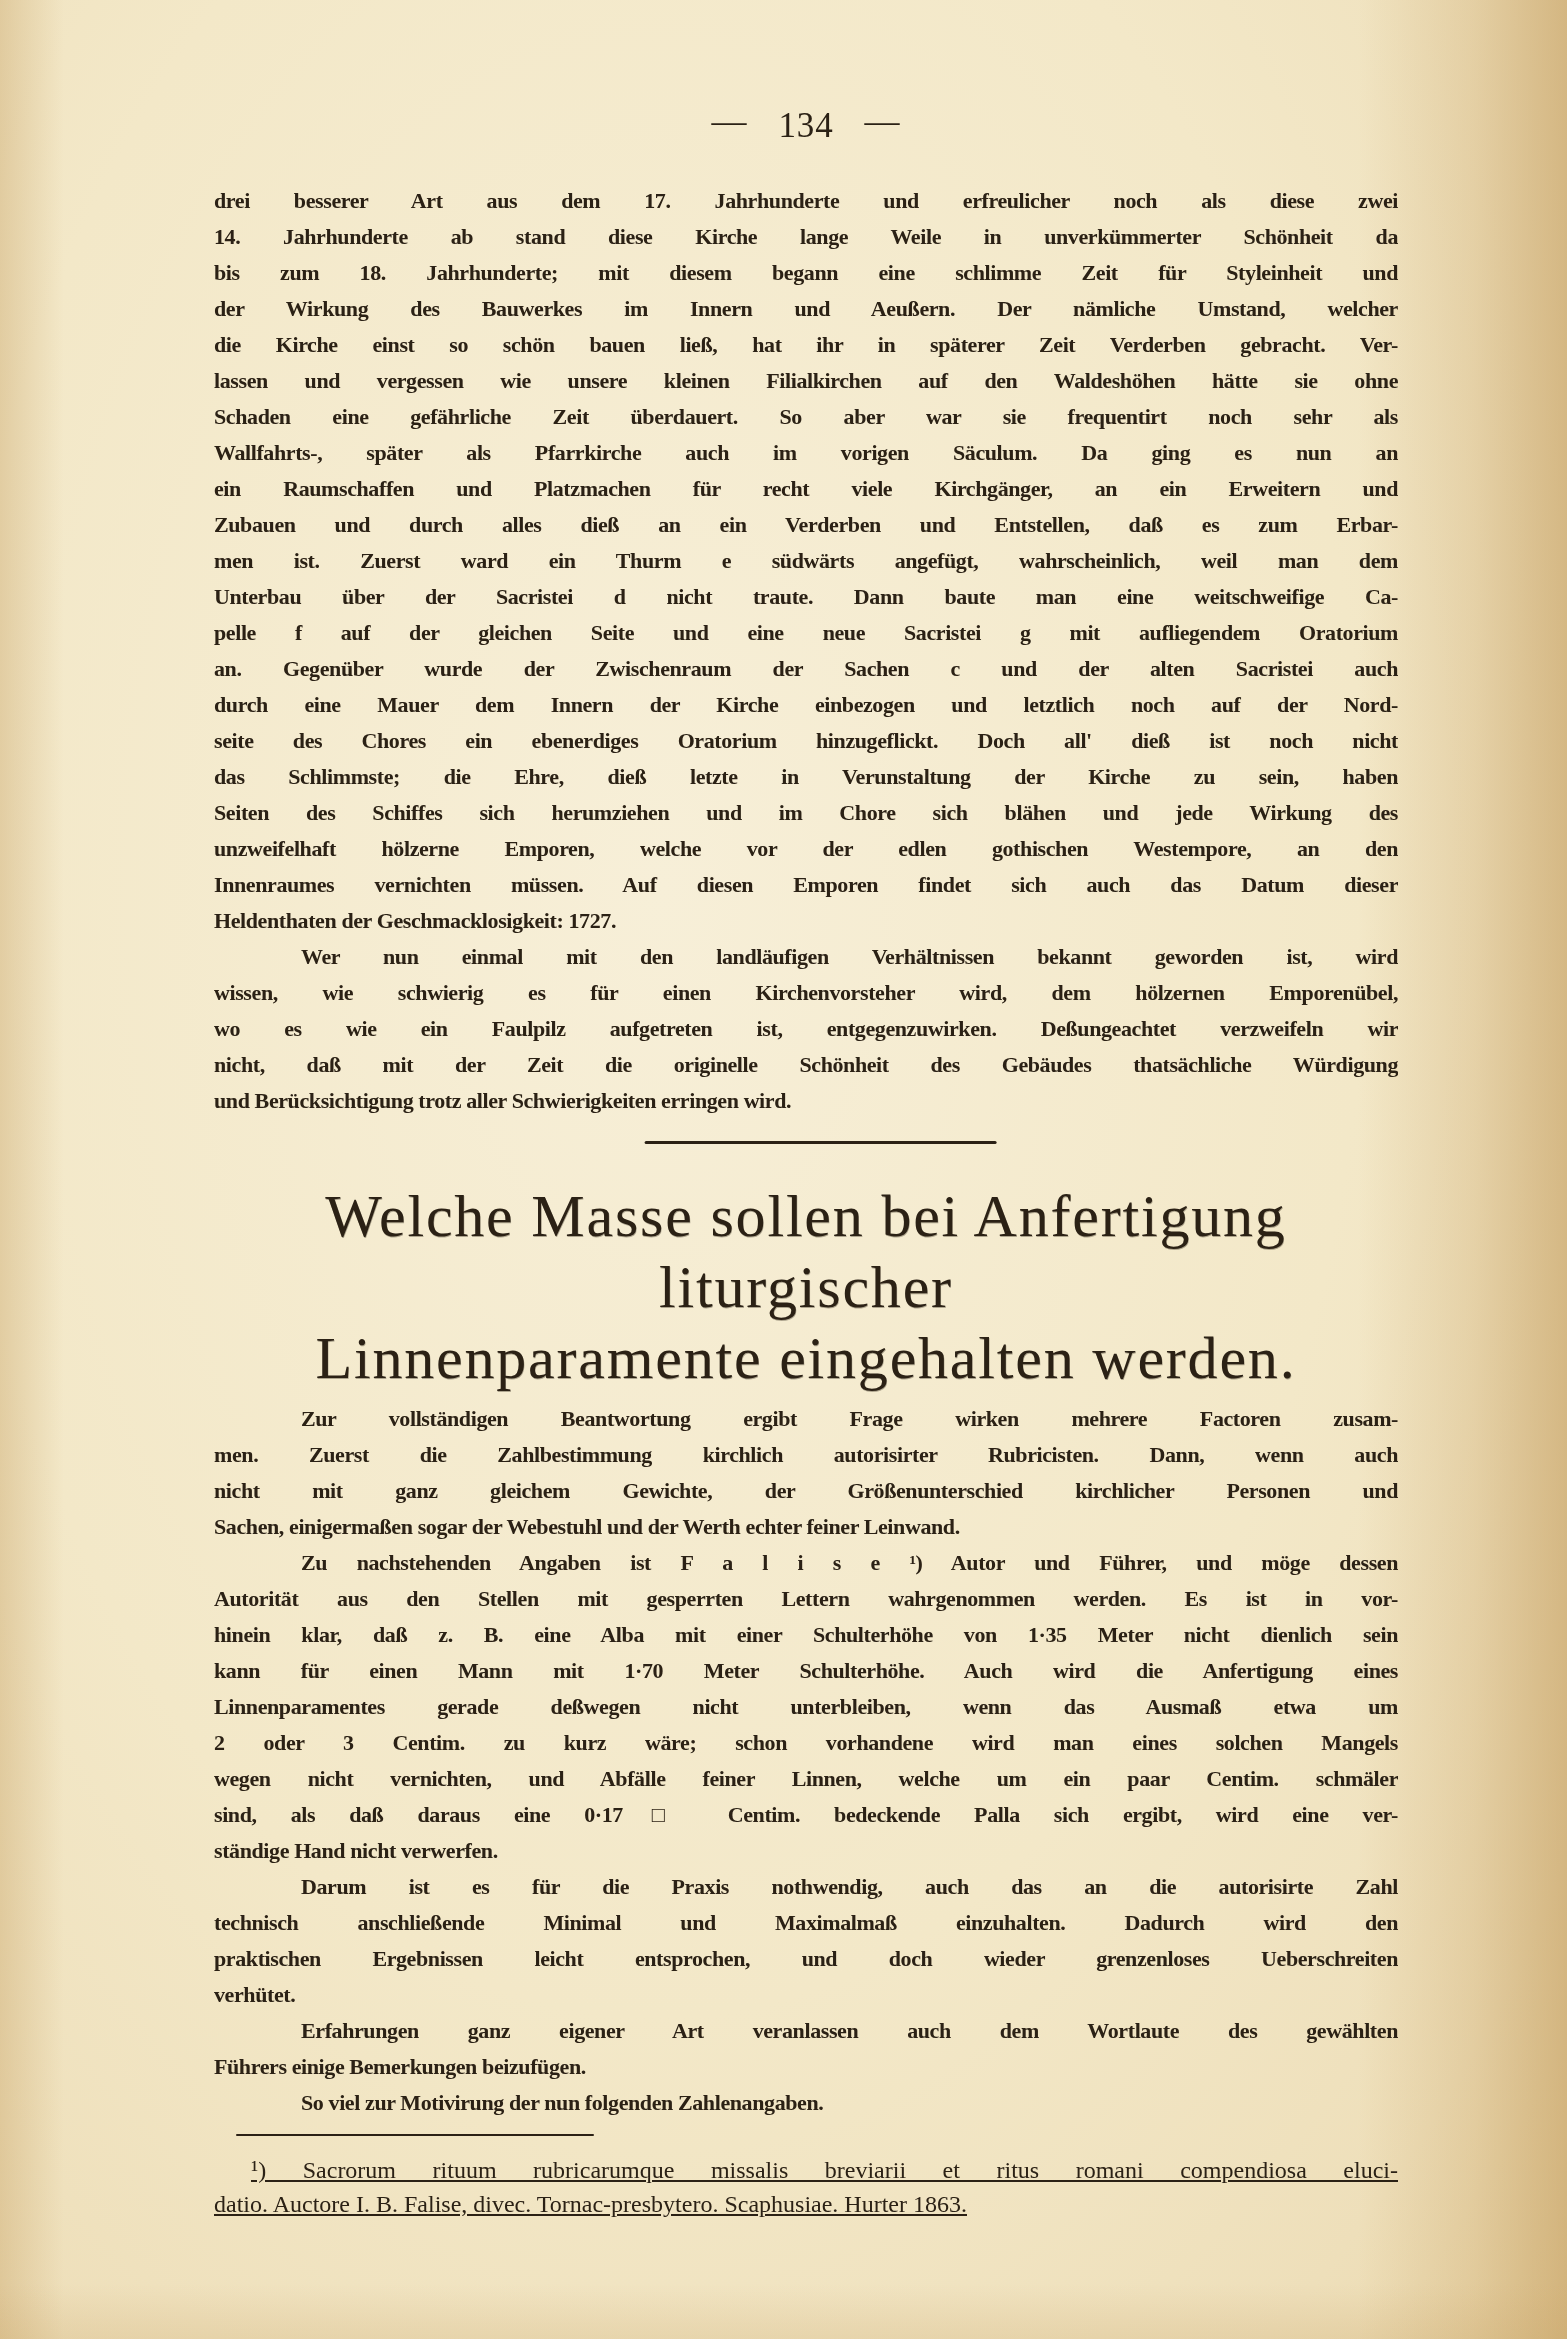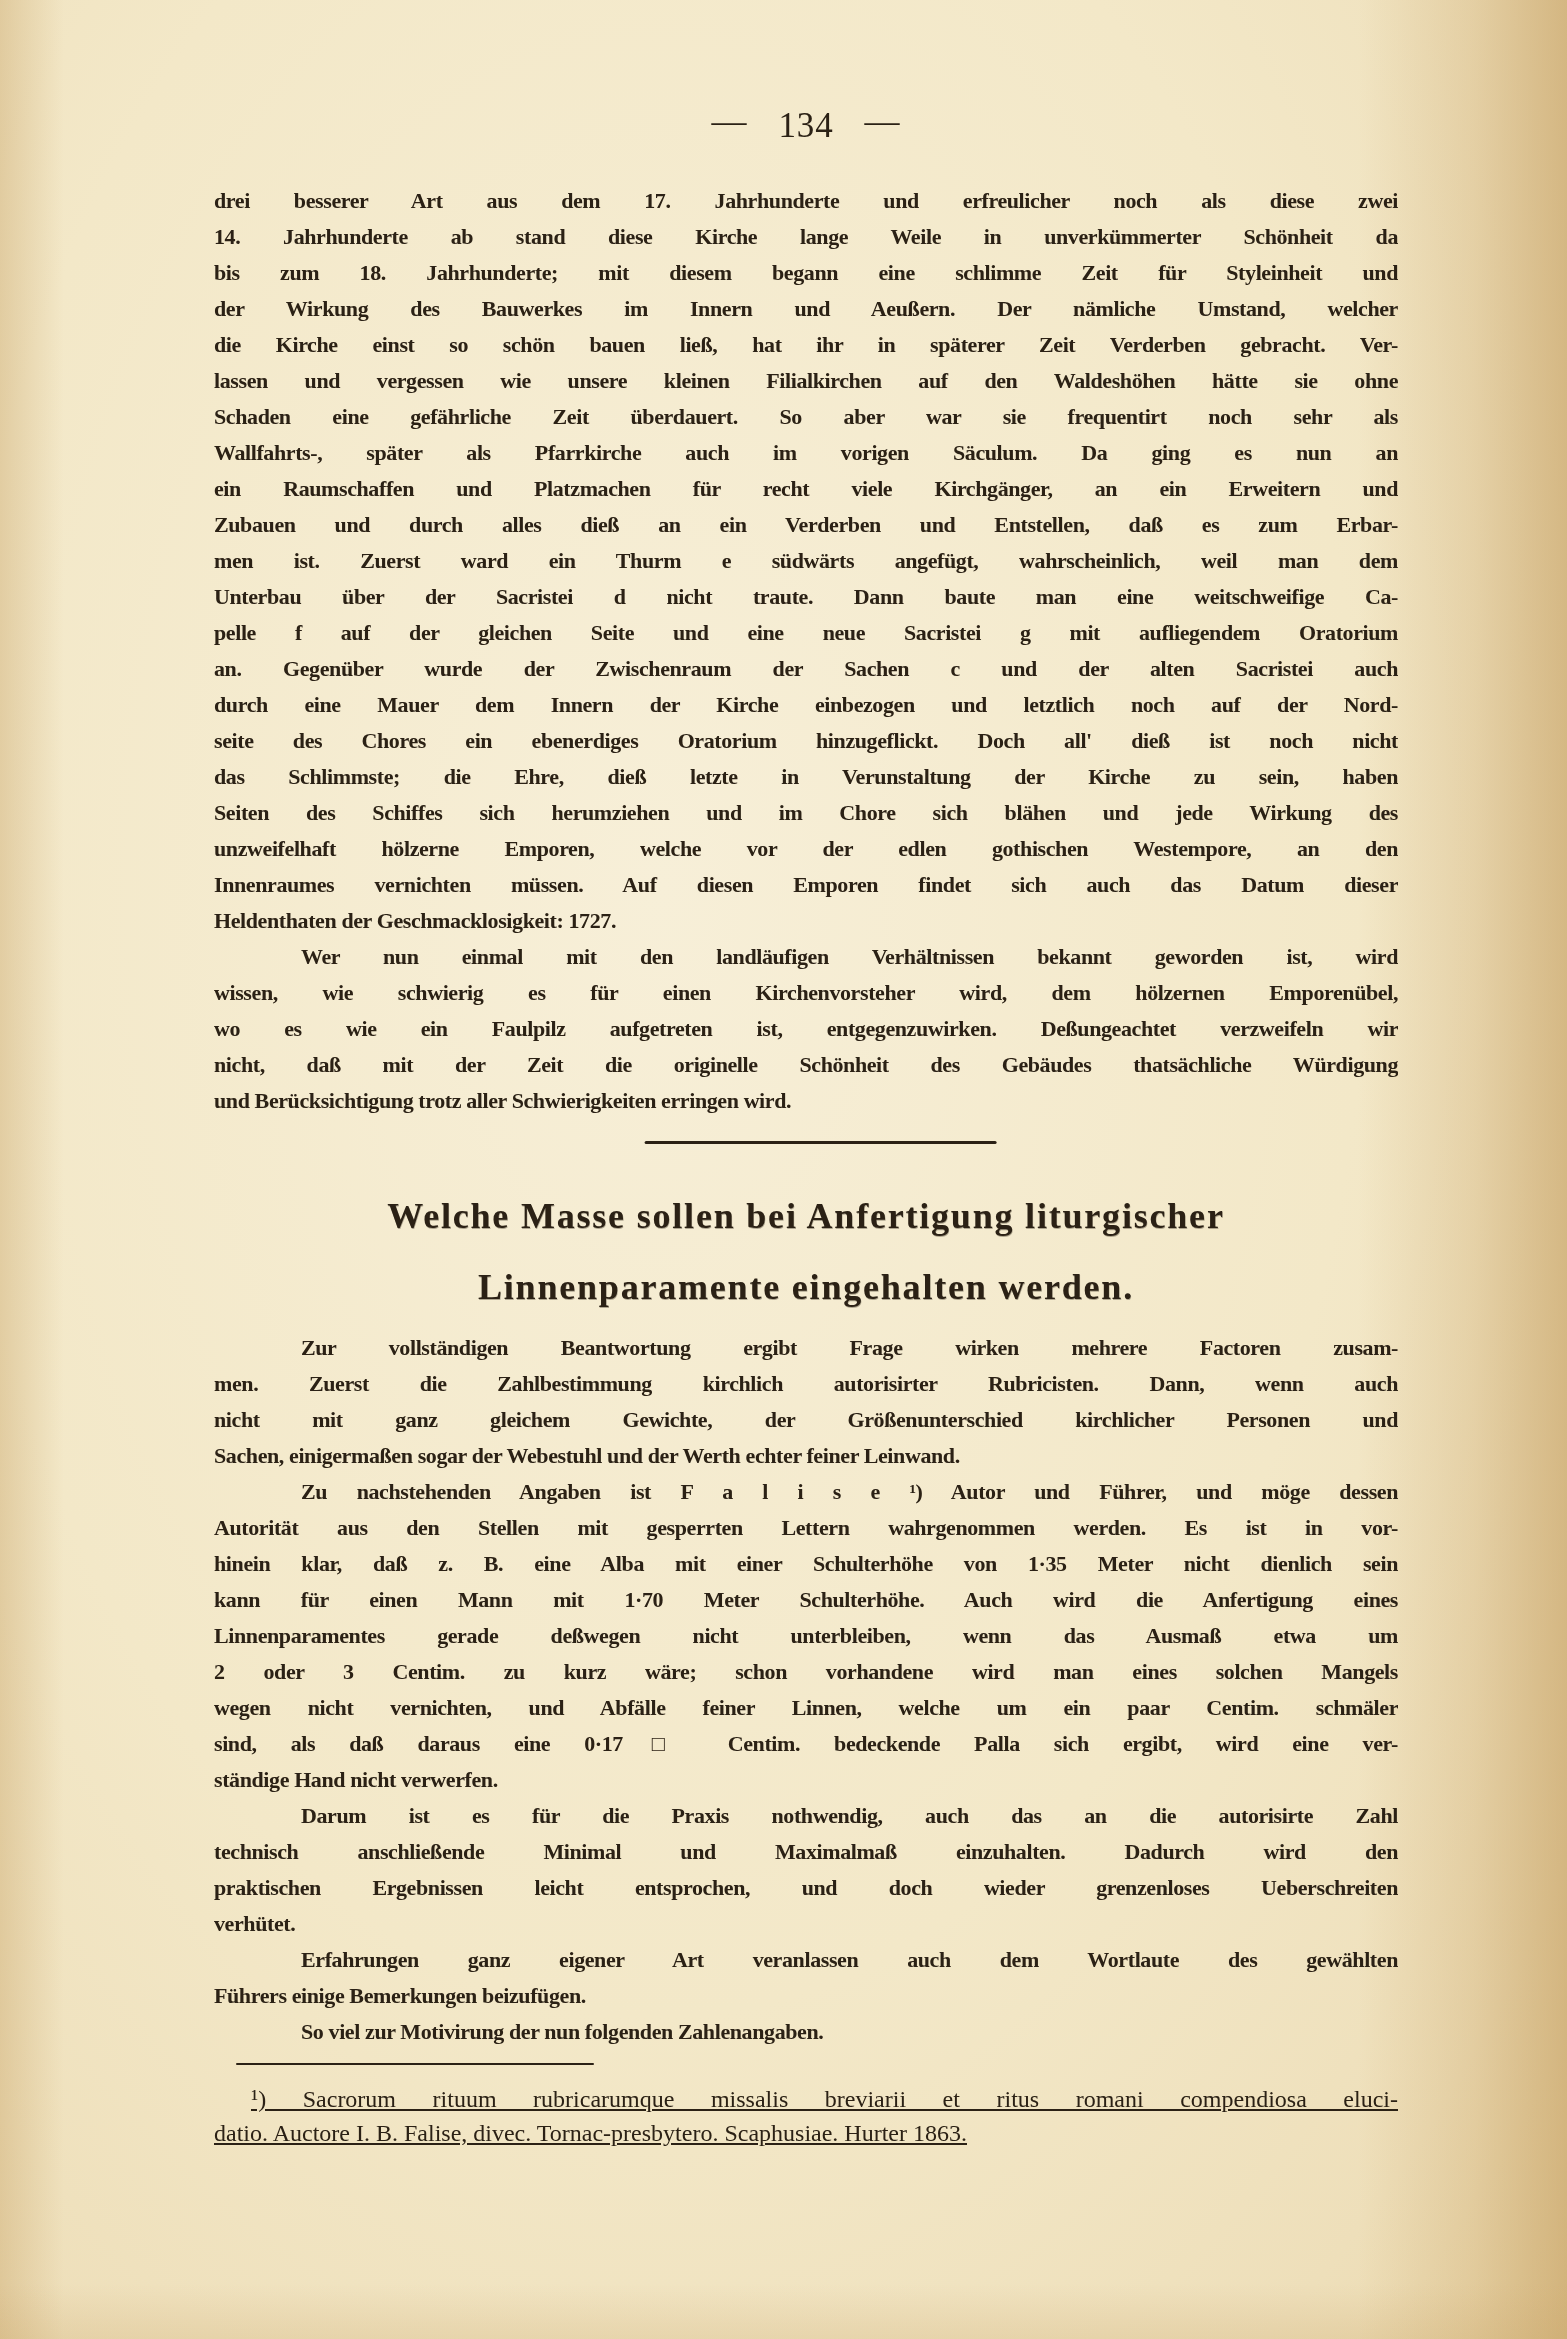--- a/index.html
+++ b/index.html
@@ -40,22 +40,22 @@
   .line.last{text-align-last:left;}
   .line.indent{text-indent:87px;}
   .rule-center{
     width:352px;height:2.7px;background:#2b2115;
     margin:22px auto 0 auto;transform:translateX(14.6px);
     border-radius:1.8px;
   }
   .article-title{
     margin-top:37px;
     text-align:center;
-    font-weight:bold;
-    font-size:36px;line-height:71px;
+    font-weight:normal;
+    font-size:60px;line-height:71px;
     letter-spacing:1.8px;
     text-shadow:0.5px 0.5px 0 rgba(43,33,21,0.35);
   }
   .footnote-rule{
     width:358px;height:2.7px;background:#2b2115;
     margin:12.8px 0 0 22px;border-radius:1.8px;
   }
   .footnote{margin-top:16.4px;}
   .fn-line{
     font-size:24px;line-height:34px;height:34px;

